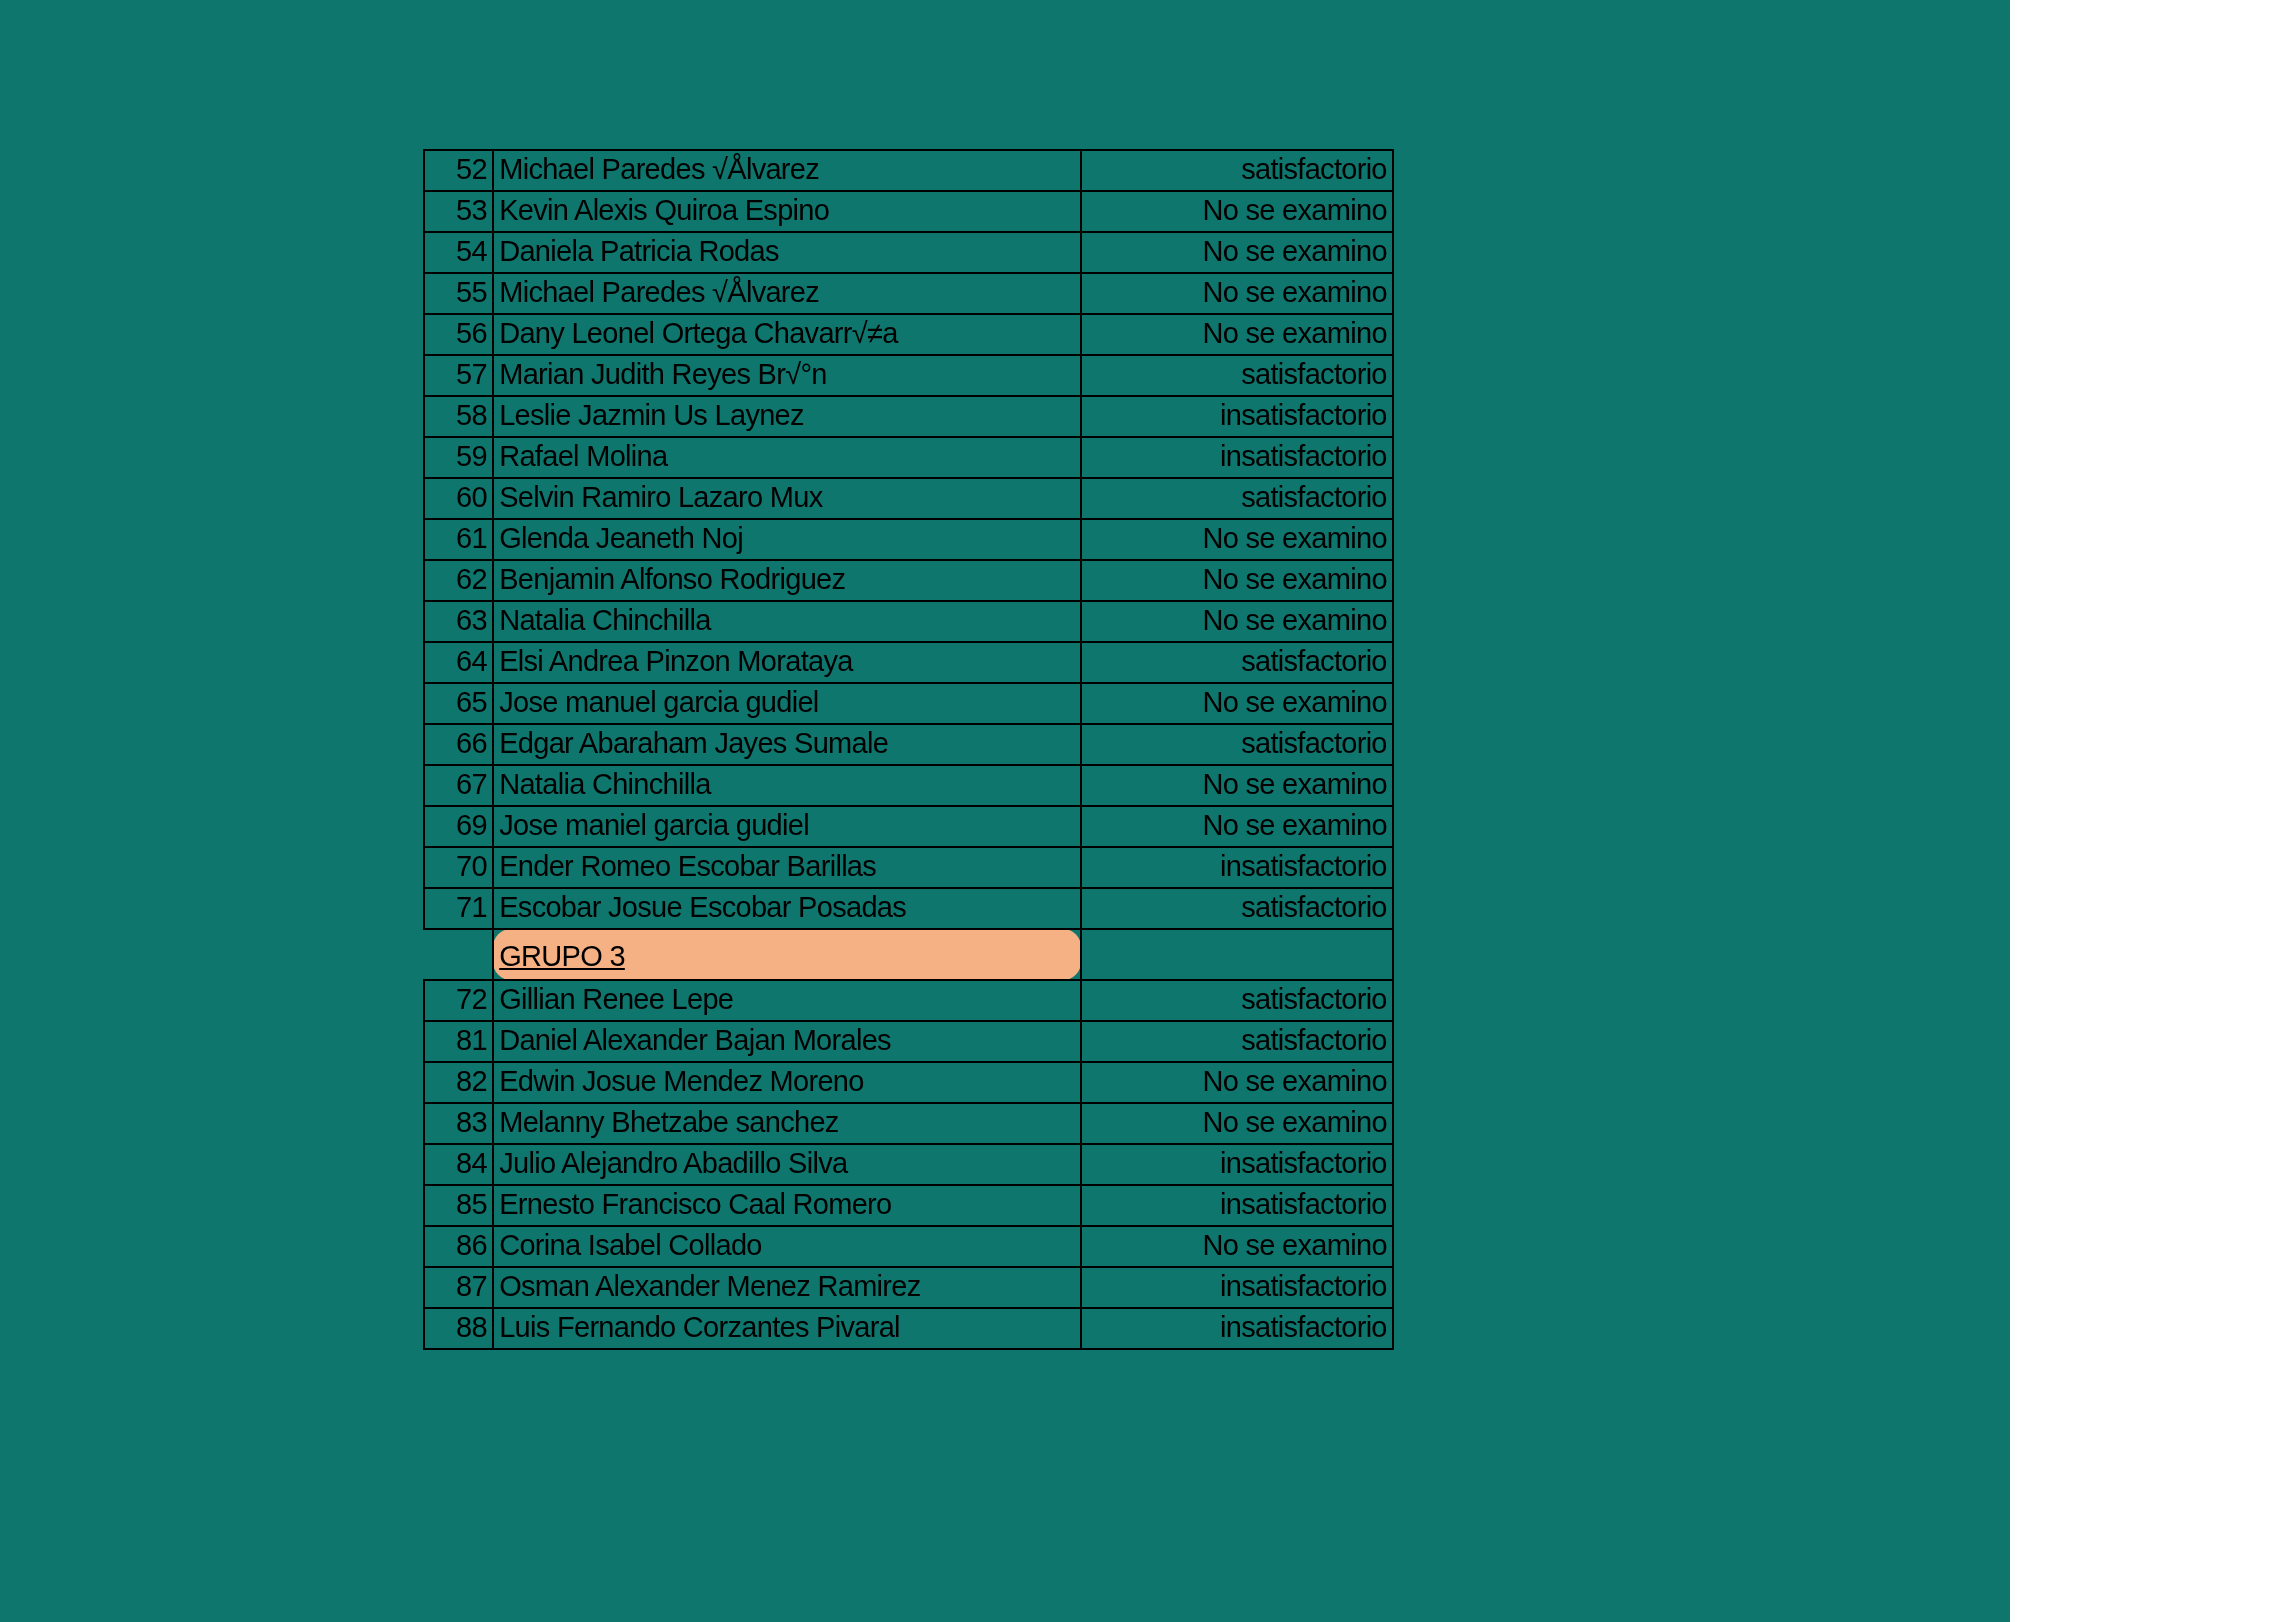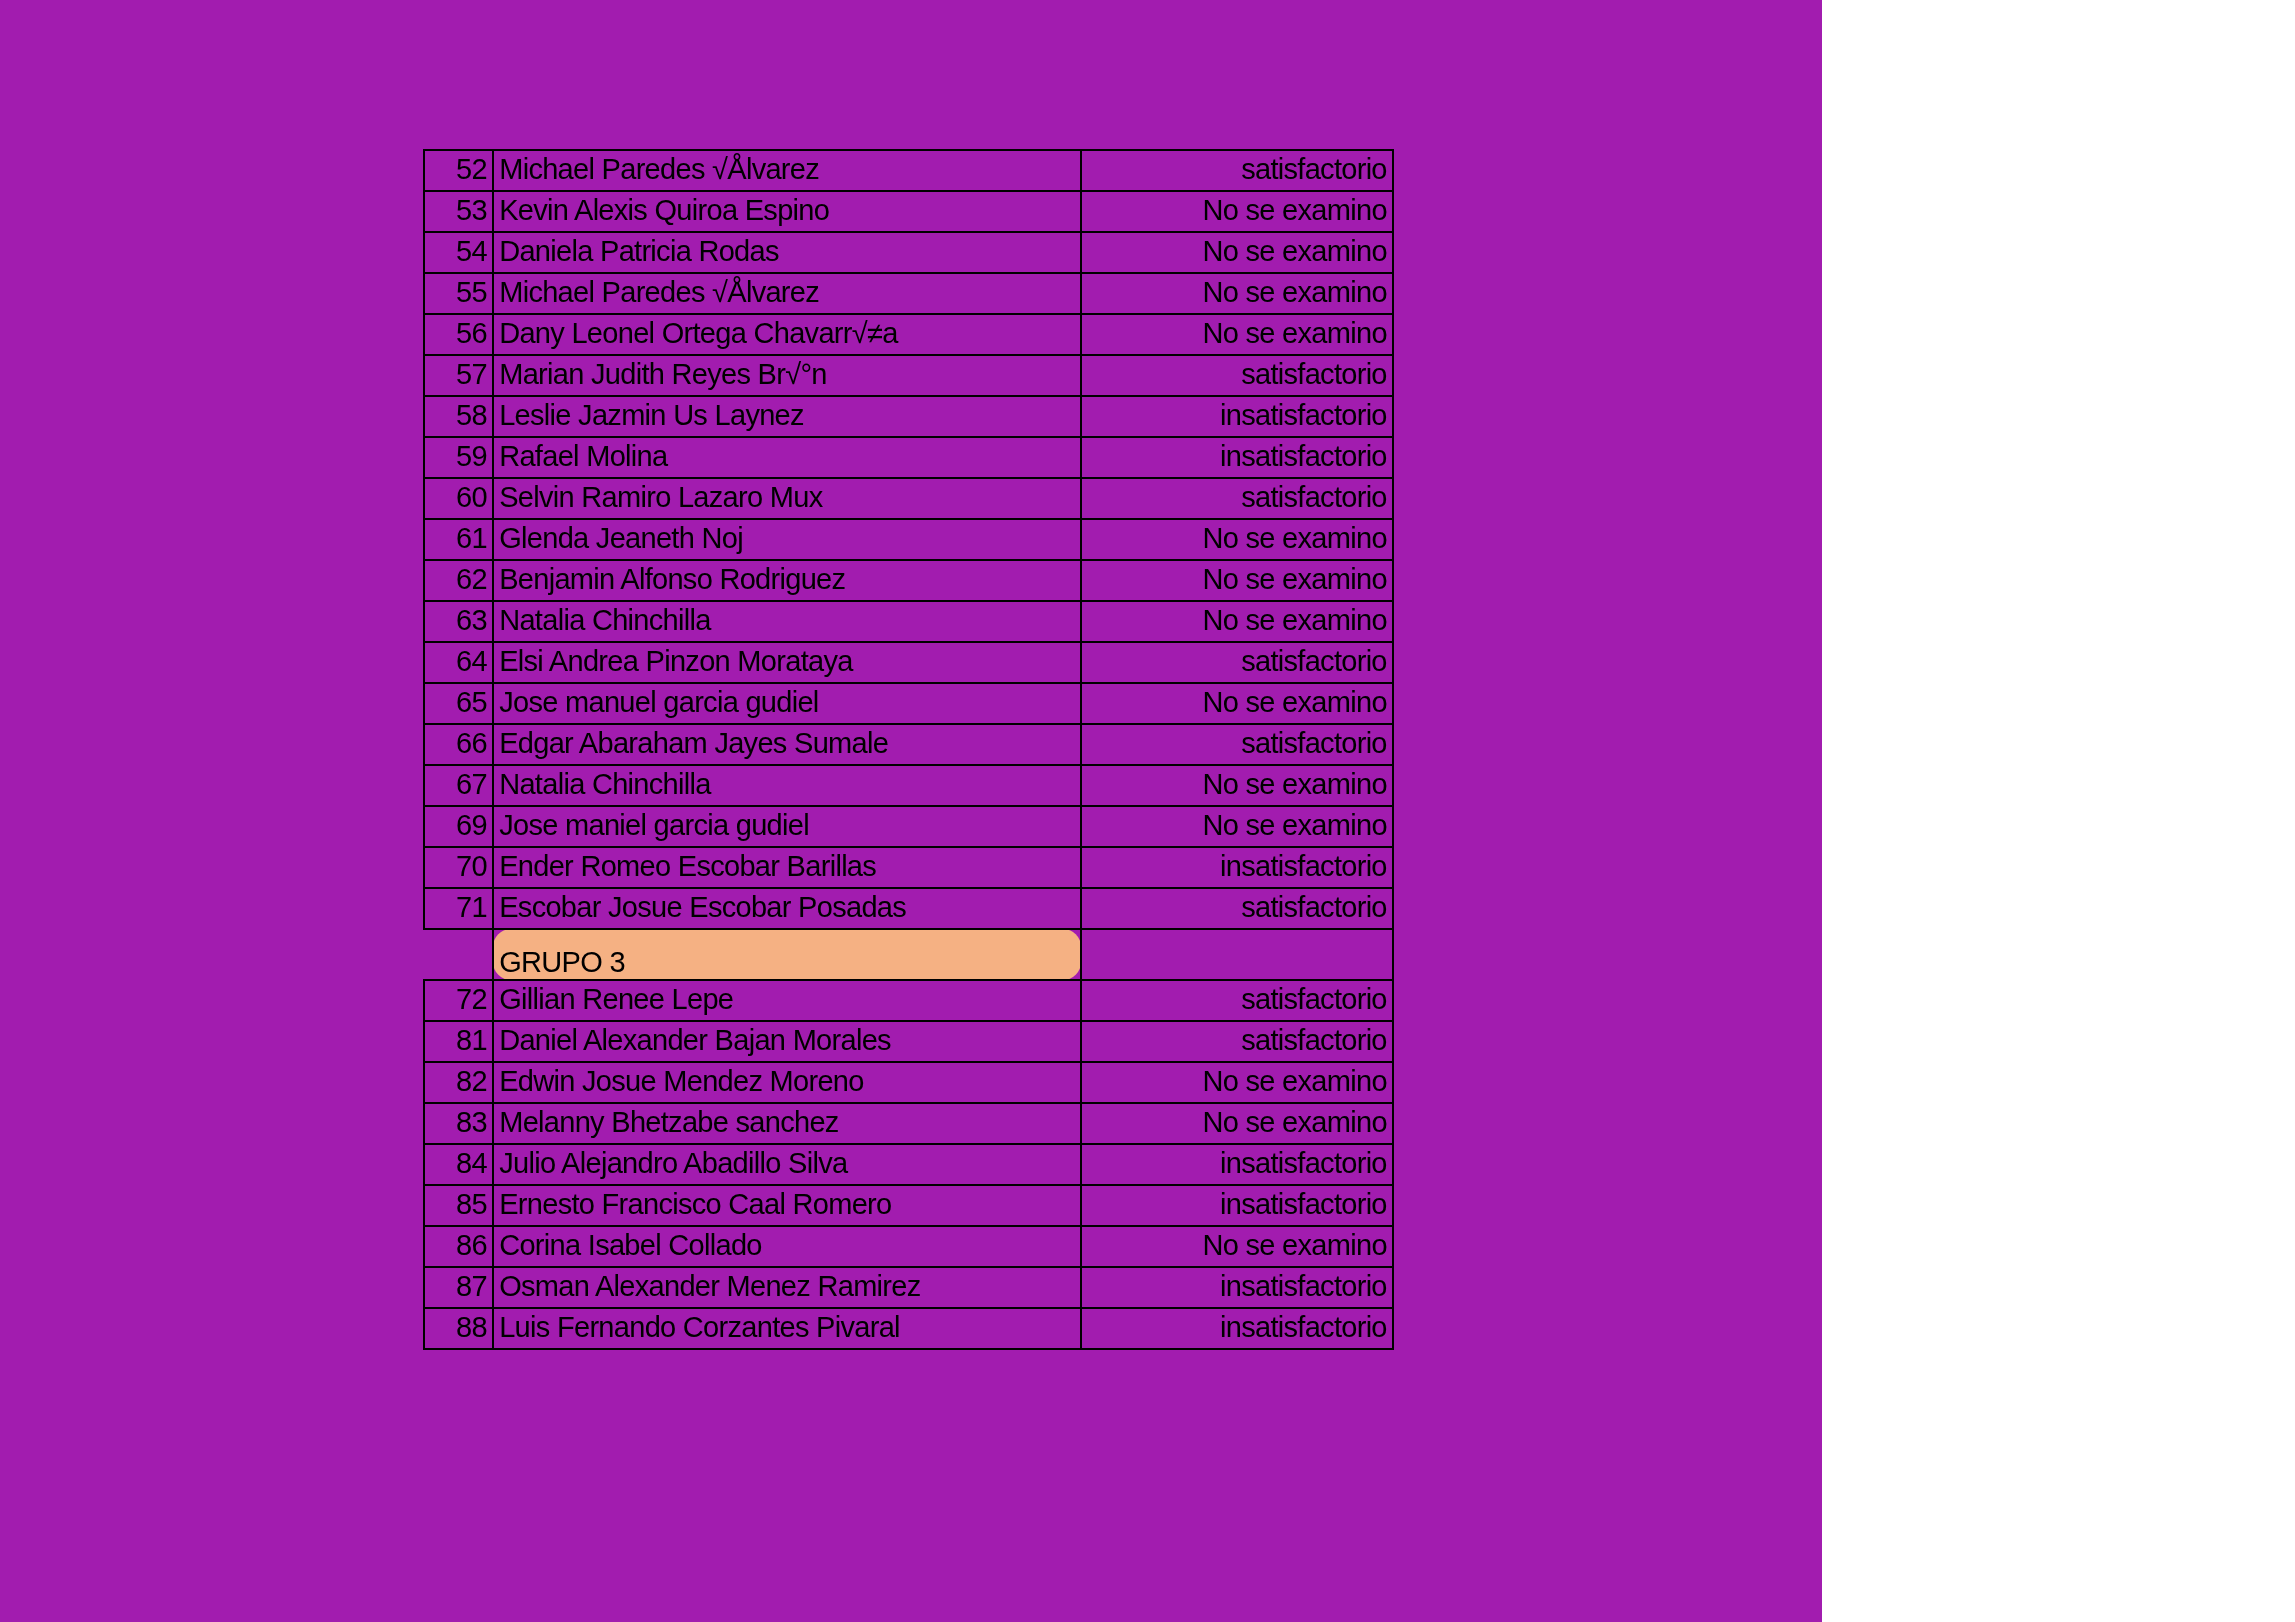--- a/index.html
+++ b/index.html
@@ -9,23 +9,23 @@
   }
   body {
     width: 2295px;
     height: 1623px;
     position: relative;
     font-family: "Liberation Sans", "DejaVu Sans", sans-serif;
   }
   .sheet {
     position: absolute;
     left: 0; top: 0;
-    width: 1822px;
+    width: 2010px;
     height: 1623px;
-    background: #a21caf;
+    background: #0f766e;
   }
   table.roster {
     position: absolute;
     left: 423px;
     top: 149px;
     border-collapse: collapse;
     table-layout: fixed;
   }
   table.roster col.c-num    { width: 69px; }
   table.roster col.c-name   { width: 588px; }
@@ -52,21 +52,22 @@
     text-align: left;
     padding-left: 6.5px;
     border-radius: 18px;
   }
   td.col-result {
     text-align: right;
     padding-left: 5.2px;
   }
   tr.group-row td {
     height: 51px;
-    padding-bottom: 0;
+    padding-bottom: 6px;
+    text-decoration: underline;
   }
   
   tr.group-row td.col-num {
     border-left: none;
   }
 </style>
 </head>
 <body>
 
 <div class="sheet">

